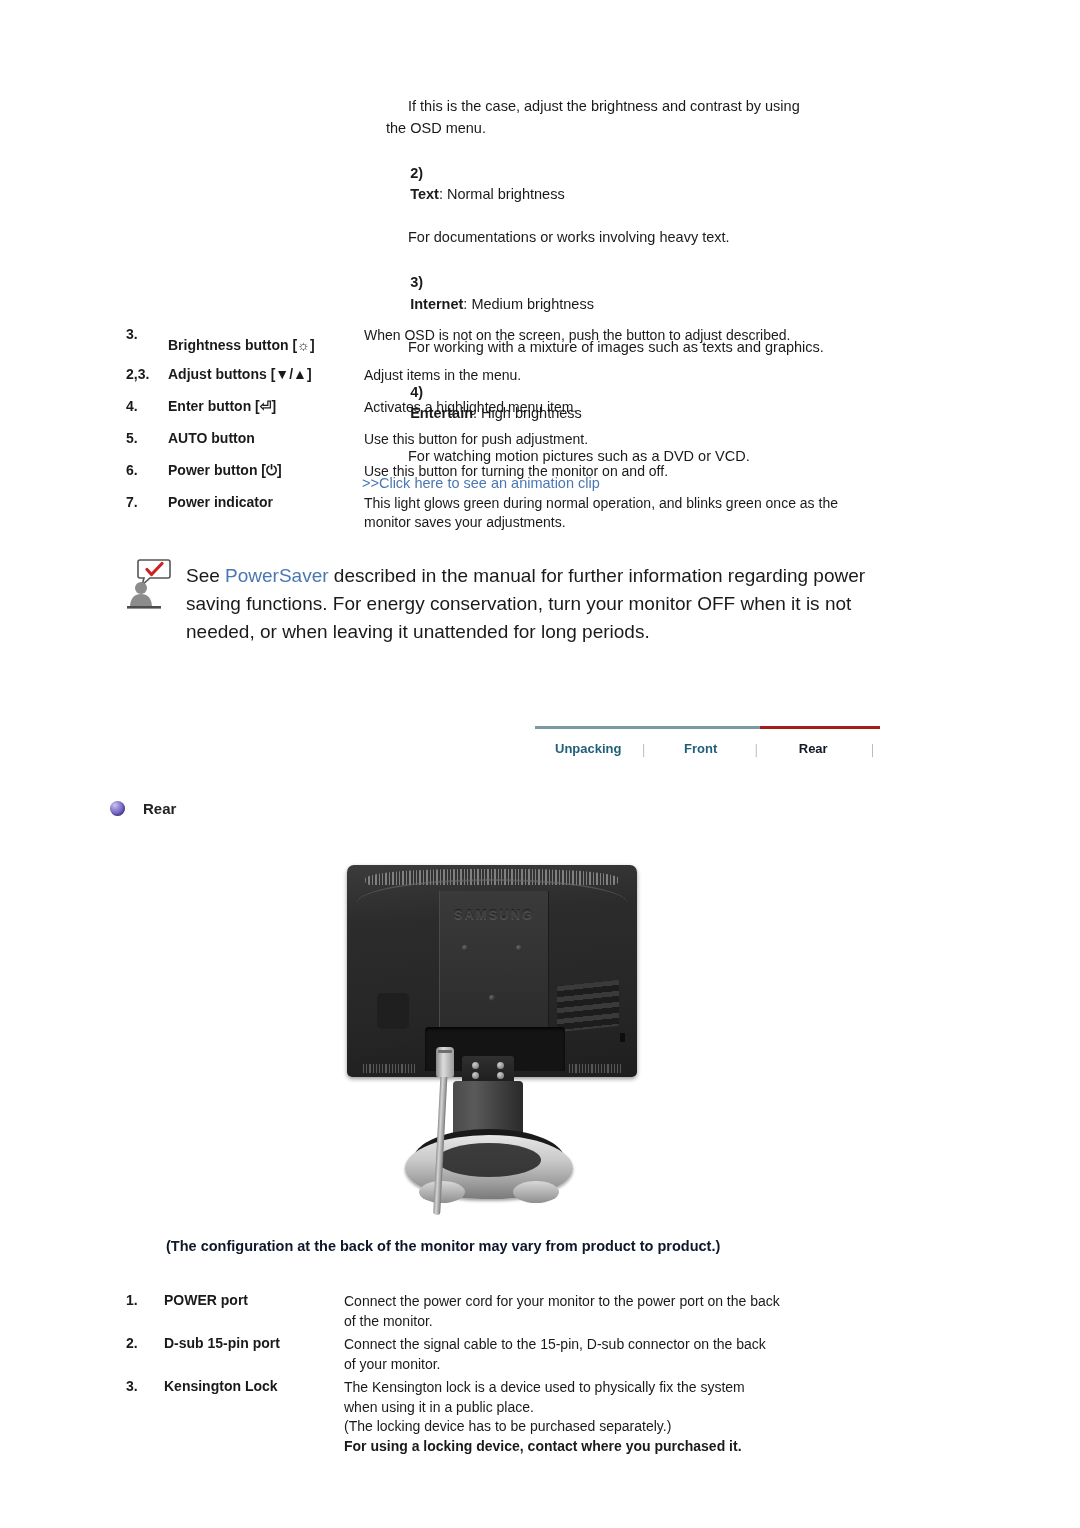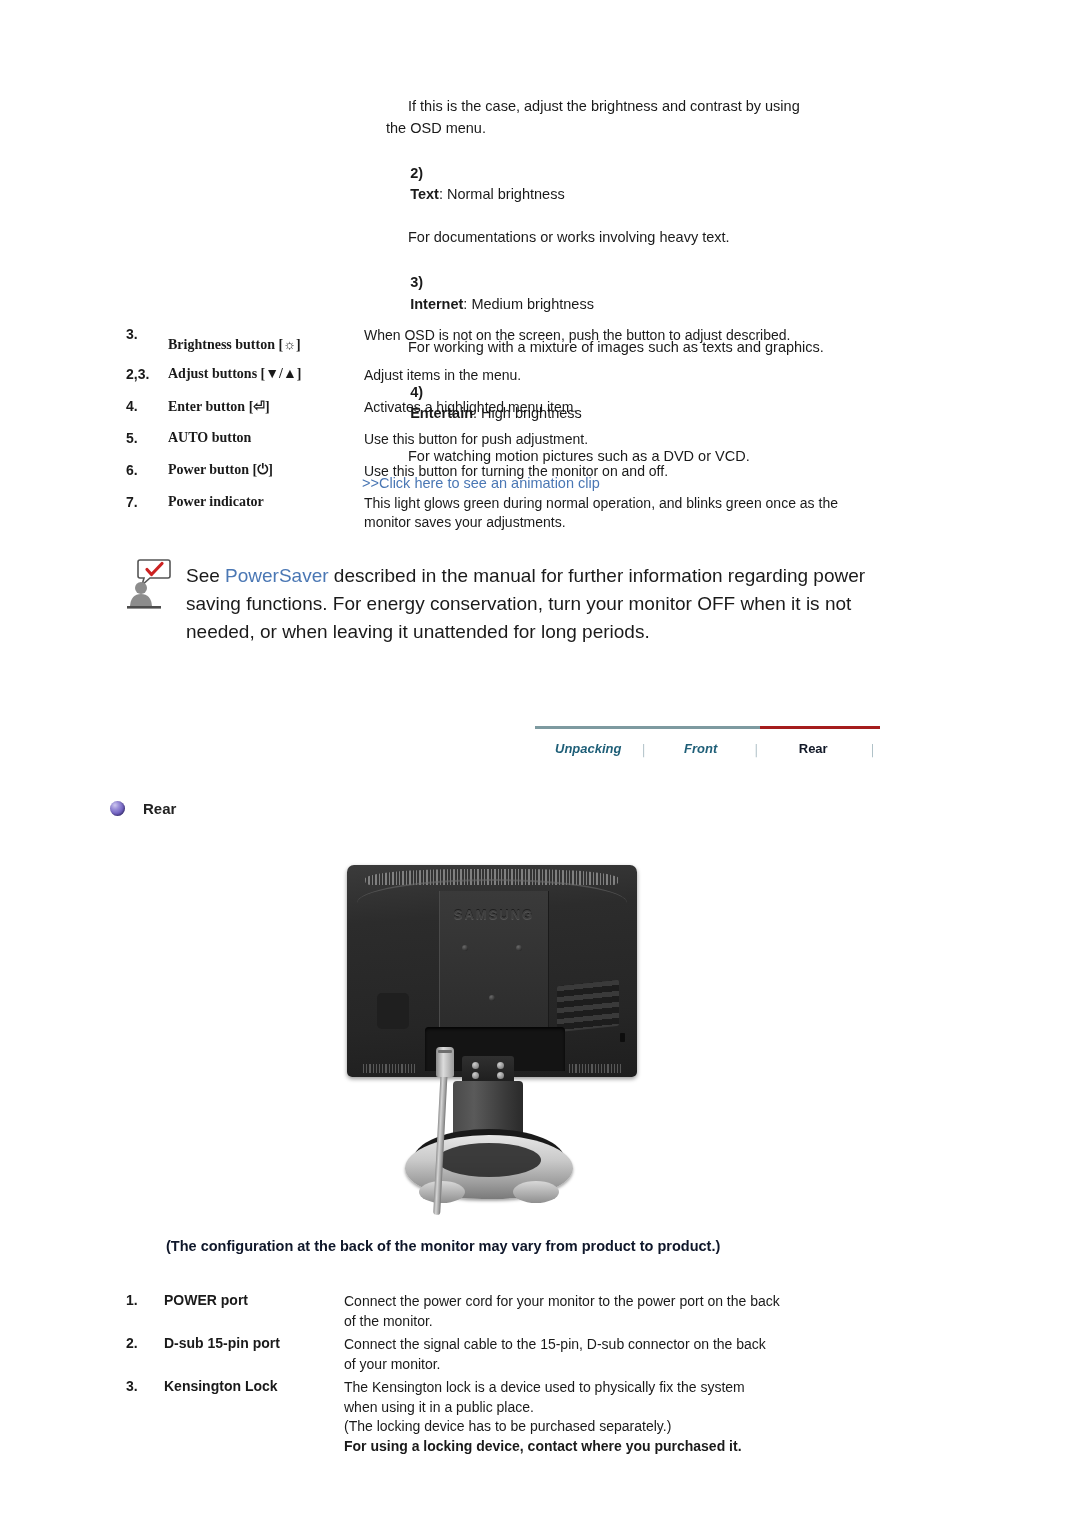--- a/index.html
+++ b/index.html
@@ -63,21 +63,21 @@
     font-weight: bold;
     font-size: 14px;
     white-space: nowrap;
   }
   .col-desc {
     font-size: 14px;
     line-height: 19px;
   }
   .row-first .col-num { padding-top: 0; }
   .row-first .col-label { padding-top: 11px; }
-  .glyph { font-family: Liberation Serif, serif; }
+  .glyph { font-family: Liberation Sans, sans-serif; }
 
   
   .note {
     position: absolute;
     left: 126px;
     top: 556px;
     width: 752px;
     display: flex;
     gap: 14px;
   }
@@ -113,21 +113,21 @@
     font-size: 13px;
     font-weight: bold;
     cursor: pointer;
   }
   .tab::before {
     content: "";
     position: absolute;
     left: 0; right: 0; top: 0;
     height: 3px;
   }
-  .tab-inactive { color: #1f5f78; width: 110px; font-style: italic; }
+  .tab-inactive { color: #1f5f78; width: 110px; }
   .tab-inactive::before { background: #7d9aa0; }
   .tab-active { color: #111827; width: 110px; }
   .tab-active::before { background: #a51c1c; }
 
   
   .sec-head {
     position: absolute;
     left: 110px;
     top: 800px;
     display: flex;

